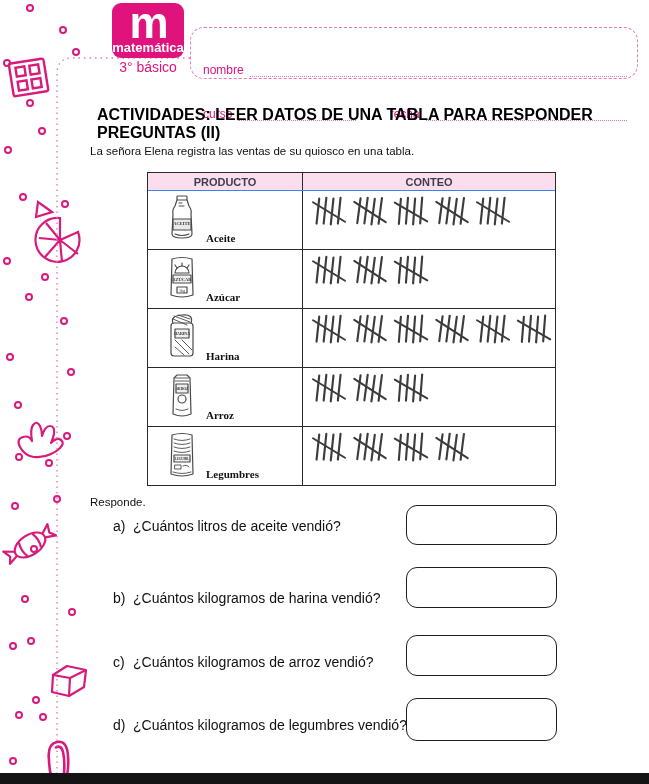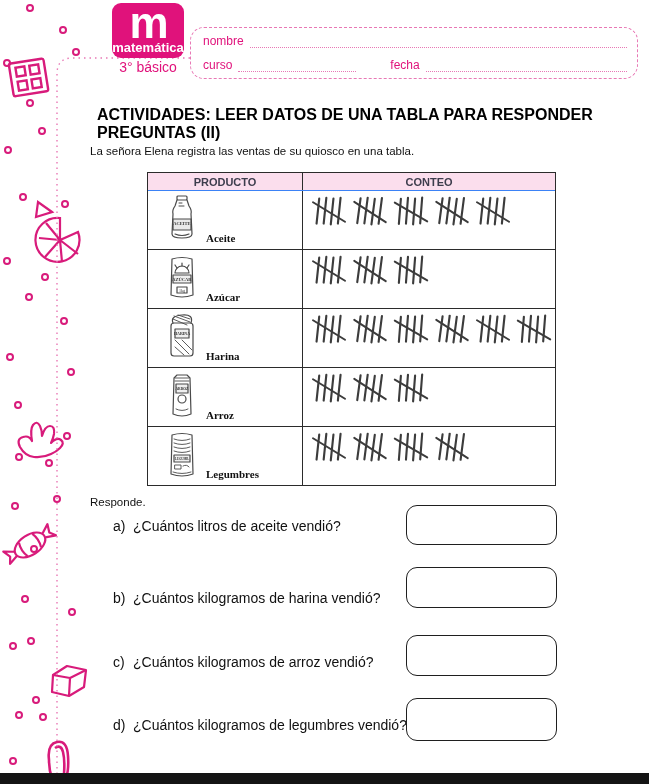--- a/index.html
+++ b/index.html
@@ -25,21 +25,21 @@
   }
   .logo-subject{color:#fff;font-size:13px;font-weight:700;letter-spacing:0;}
   .logo-grade{color:var(--brand);font-size:14px;font-weight:400;margin-top:1px;white-space:nowrap;}
 
   
   .id-box{
     position:absolute;left:190px;top:27px;width:448px;height:52px;box-sizing:border-box;
     border:1.4px dashed var(--pinkline);border-radius:14px;
     padding:5px 10px 6px 12px;display:flex;flex-direction:column;justify-content:space-between;
   }
-  .id-row{display:flex;align-items:flex-end;gap:6px;}
+  .id-row{display:flex;align-items:flex-end;gap:6px;margin-top:29px;}
   .id-label{color:var(--brand);font-size:12px;line-height:14px;flex:none;}
   .id-line{border-bottom:1.6px dotted var(--pinkline);height:14px;}
   .grow{flex:1;}
   .w130{width:118px;flex:none;}
 
   
   .title{position:absolute;left:97px;top:106px;width:542px;font-size:16px;font-weight:700;color:#000;}
   .intro{position:absolute;left:90px;top:145px;font-size:11.5px;color:#111;}
 
   

